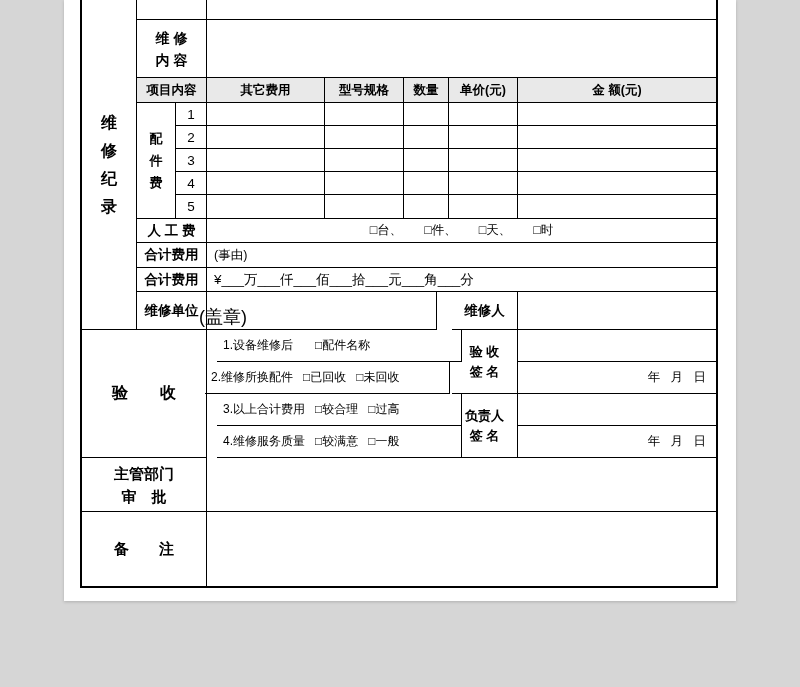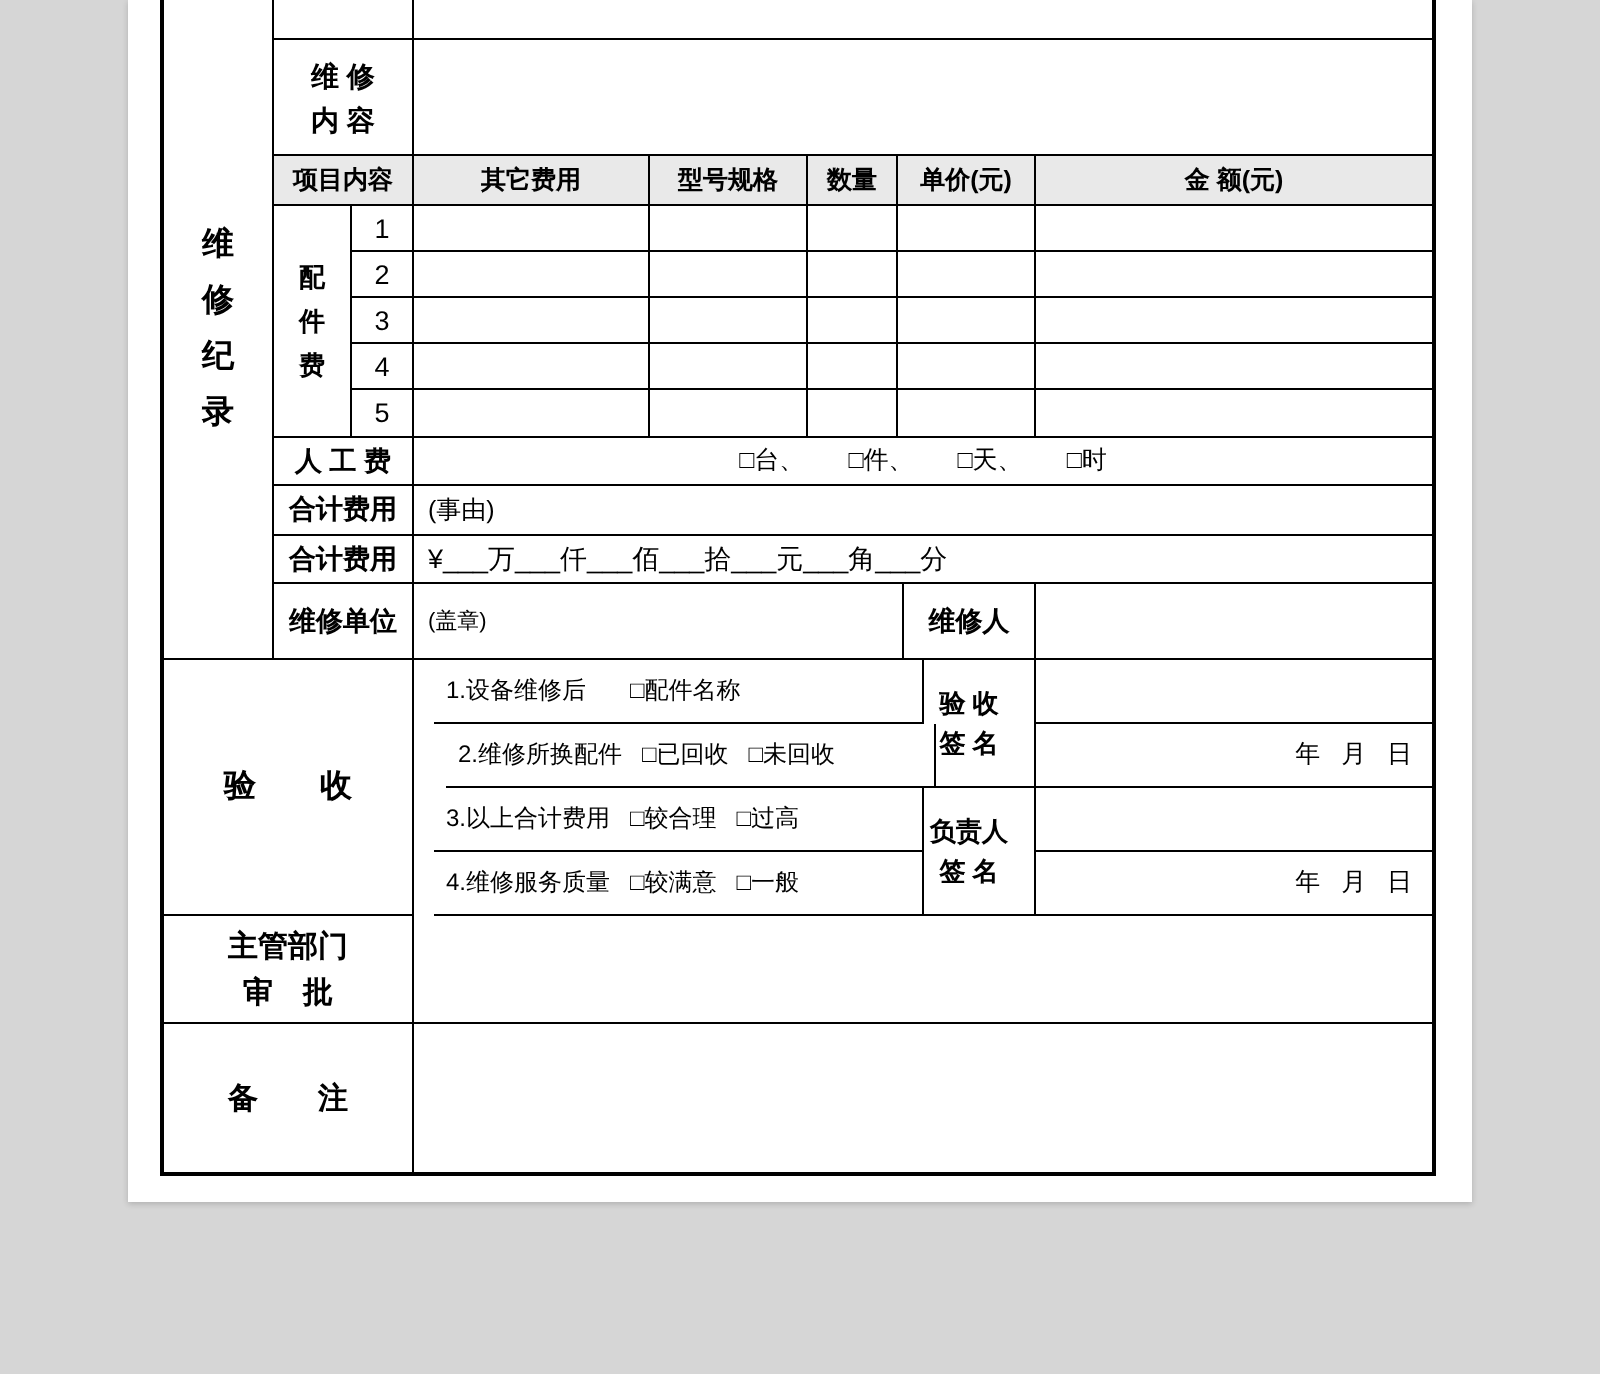--- a/index.html
+++ b/index.html
@@ -108,34 +108,34 @@
 
       <div class="cell c b pre" style="left:55px;top:243px;width:70px;height:25px;font-size:13.5px;">合计费用</div>
       <div class="cell nr leftpad" style="left:125px;top:243px;width:509px;height:25px;font-size:12.5px;">
         <span>(事由)</span>
       </div>
 
       <div class="cell c b pre" style="left:55px;top:268px;width:70px;height:24px;font-size:13.5px;">合计费用</div>
       <div class="cell nr leftpad pre" style="left:125px;top:268px;width:509px;height:24px;font-size:13.5px;">¥___万___仟___佰___拾___元___角___分</div>
 
       <div class="cell c b pre" style="left:55px;top:292px;width:70px;height:38px;font-size:13.5px;">维修单位</div>
-      <div class="cell leftpad" style="left:125px;top:292px;width:245px;height:38px;font-size:11px;">
+      <div class="cell leftpad" style="left:110px;top:292px;width:245px;height:38px;font-size:18px;align-items:flex-end;">
         <span>(盖章)</span>
       </div>
       <div class="cell c b" style="left:370px;top:292px;width:66px;height:38px;font-size:13.5px;">维修人</div>
       <div class="cell nr" style="left:436px;top:292px;width:198px;height:38px;"></div>
 
       <div class="cell c b pre" style="left:0;top:330px;width:125px;height:128px;font-size:16px;">验　　收</div>
 
       <div class="cell accrow" style="left:125px;top:330px;width:245px;height:32px;">
         <span class="q">1.设备维修后</span>
         <span class="opt">□配件名称</span>
         <span class="opt"></span>
       </div>
-      <div class="cell accrow" style="left:131px;top:362px;width:245px;height:32px;">
+      <div class="cell accrow" style="left:113px;top:362px;width:245px;height:32px;">
         <span class="q">2.维修所换配件</span>
         <span class="opt">□已回收</span>
         <span class="opt">□未回收</span>
       </div>
       <div class="cell accrow" style="left:125px;top:394px;width:245px;height:32px;">
         <span class="q">3.以上合计费用</span>
         <span class="opt">□较合理</span>
         <span class="opt">□过高</span>
       </div>
       <div class="cell accrow" style="left:125px;top:426px;width:245px;height:32px;">

